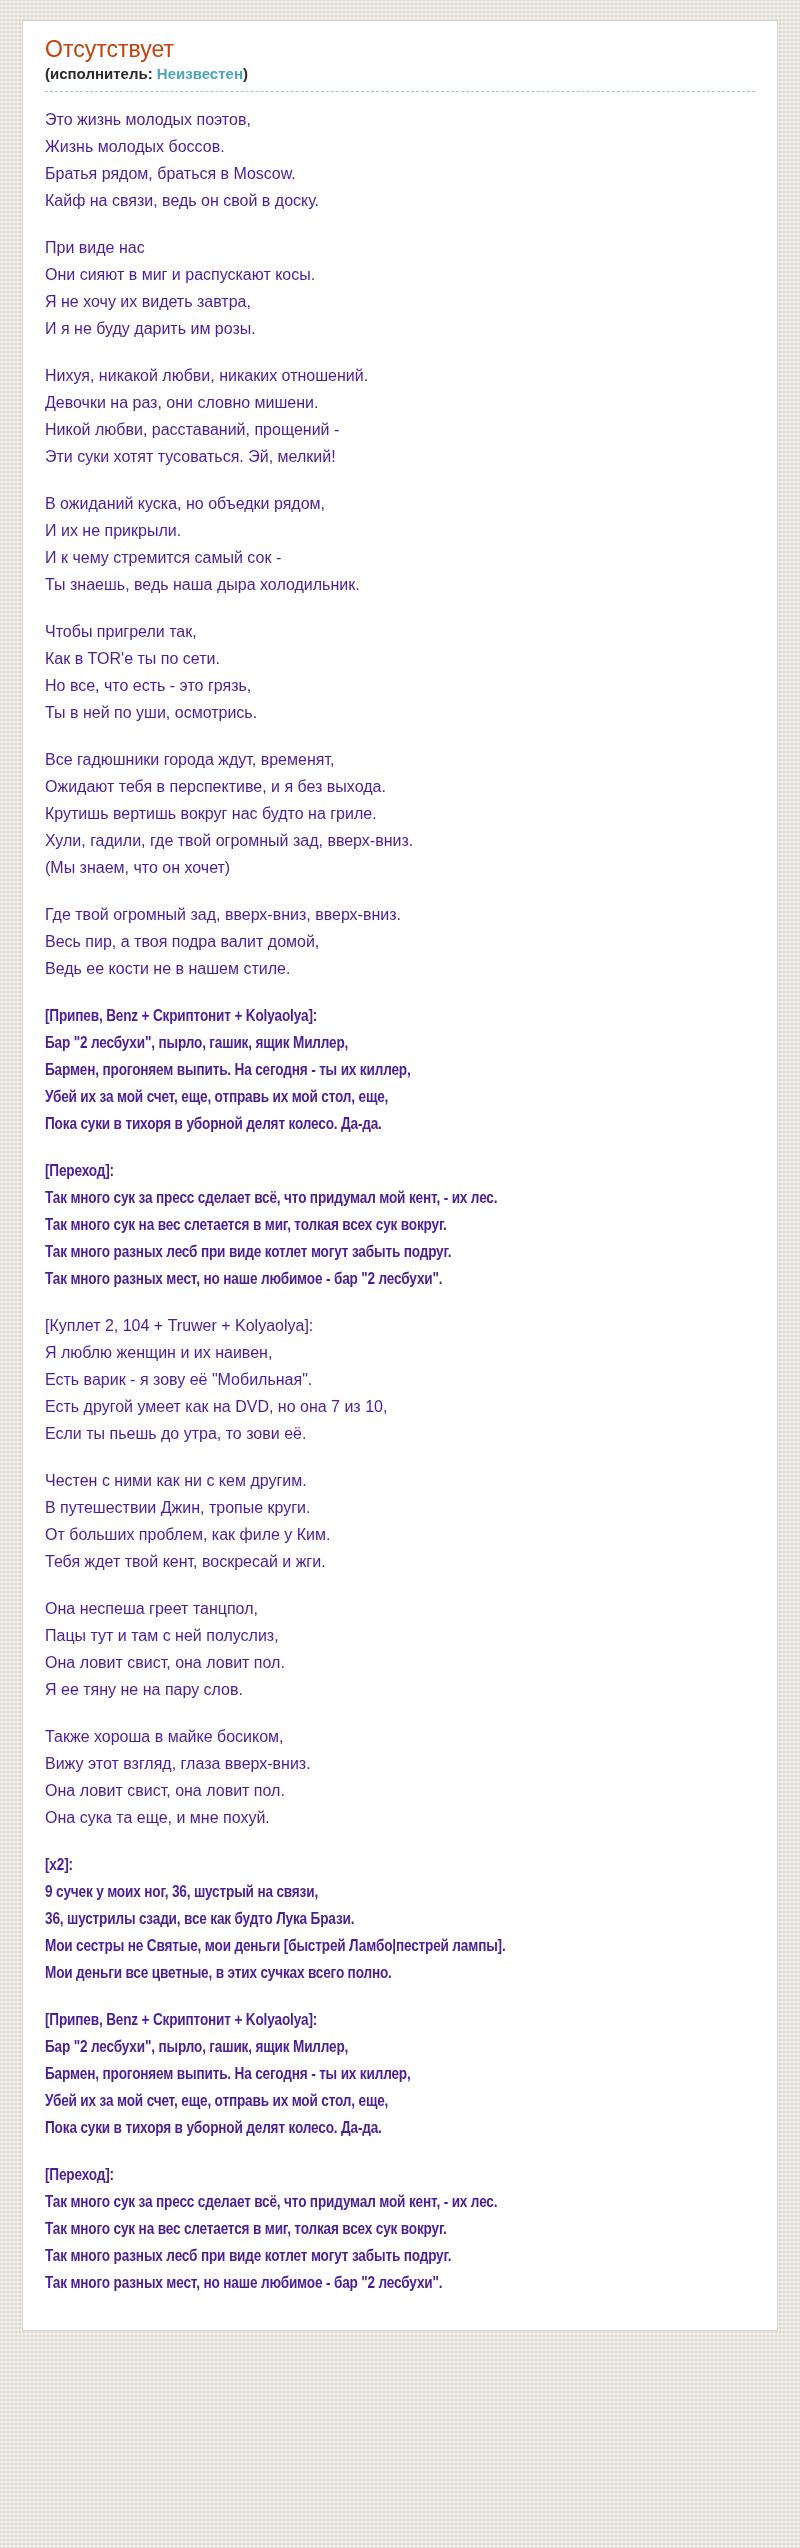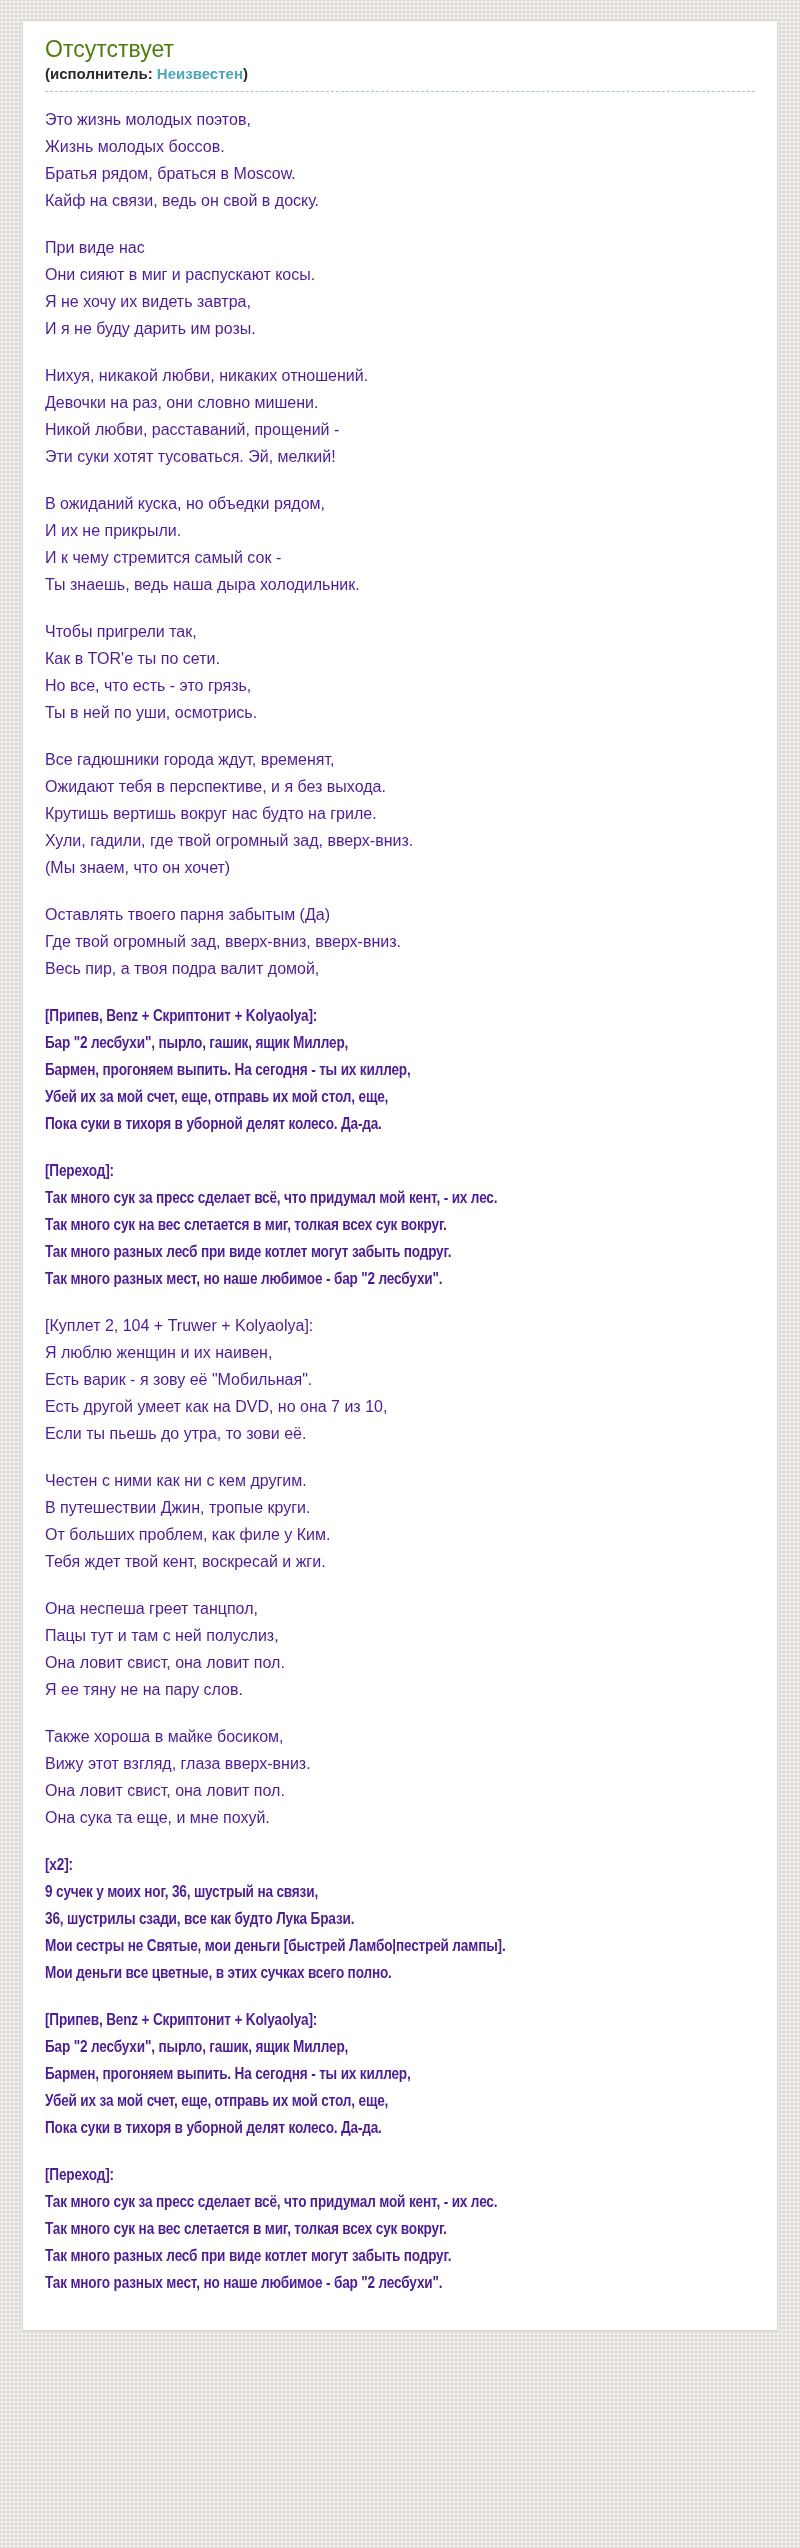--- a/index.html
+++ b/index.html
@@ -22,21 +22,21 @@
   }
   .card {
     box-sizing: border-box;
     width: 756px;
     margin: 0 auto;
     background: #ffffff;
     border: 1px solid #d9d5cf;
     padding: 14px 22px 34px 22px;
   }
   .song-title {
-    color: #4d7c0f;
+    color: #c2410c;
     font-size: 23px;
     line-height: 28px;
     font-weight: 400;
     margin: 0;
   }
   .song-subtitle {
     font-size: 15px;
     color: #2a2a2a;
     line-height: 22px;
     padding-bottom: 6px;
@@ -109,23 +109,23 @@
           <div class="line">Ты в ней по уши, осмотрись.</div>
         </div>
         <div class="stanza">
           <div class="line">Все гадюшники города ждут, временят,</div>
           <div class="line">Ожидают тебя в перспективе, и я без выхода.</div>
           <div class="line">Крутишь вертишь вокруг нас будто на гриле.</div>
           <div class="line">Хули, гадили, где твой огромный зад, вверх-вниз.</div>
           <div class="line">(Мы знаем, что он хочет)</div>
         </div>
         <div class="stanza">
-          <div class="line">Оставлять твоего парня забытым (Да)</div>
           <div class="line">Где твой огромный зад, вверх-вниз, вверх-вниз.</div>
           <div class="line">Весь пир, а твоя подра валит домой,</div>
+          <div class="line">Ведь ее кости не в нашем стиле.</div>
         </div>
         <div class="stanza condensed">
           <div class="line">[Припев, Benz + Скриптонит + Kolyaolya]:</div>
           <div class="line">Бар "2 лесбухи", пырло, гашик, ящик Миллер,</div>
           <div class="line">Бармен, прогоняем выпить. На сегодня - ты их киллер,</div>
           <div class="line">Убей их за мой счет, еще, отправь их мой стол, еще,</div>
           <div class="line">Пока суки в тихоря в уборной делят колесо. Да-да.</div>
         </div>
         <div class="stanza condensed">
           <div class="line">[Переход]:</div>

